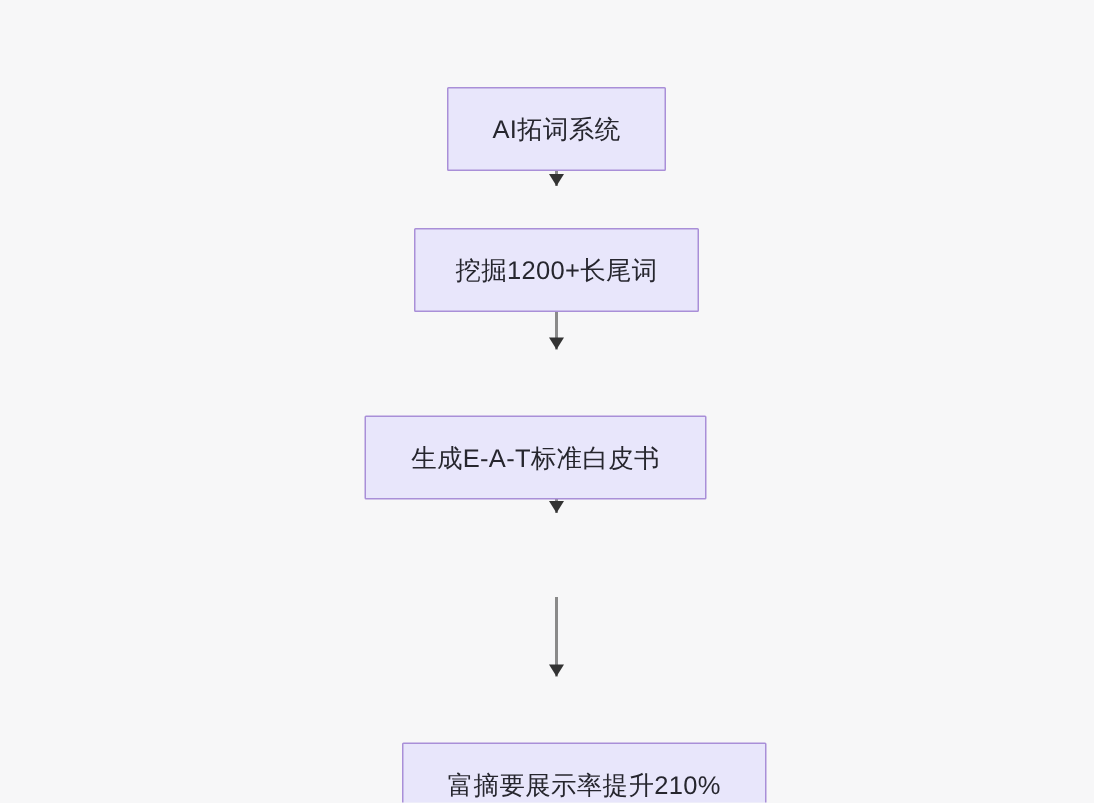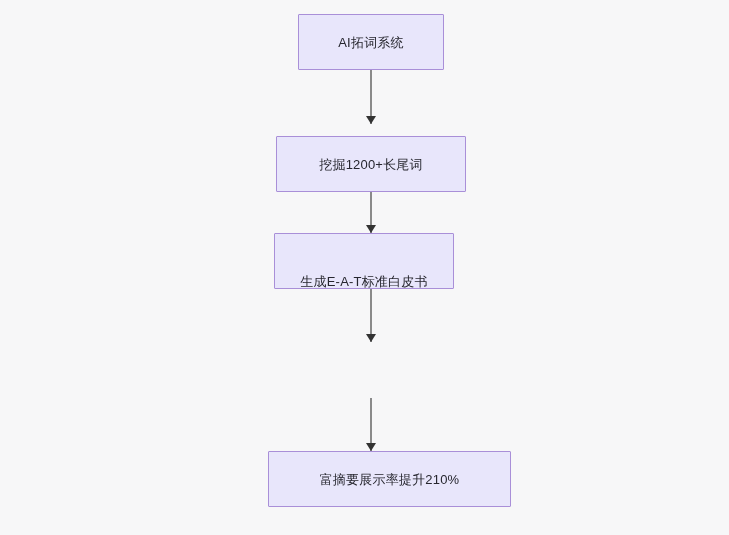--- a/index.html
+++ b/index.html
@@ -21,24 +21,25 @@
   .node {
     position: absolute;
     box-sizing: border-box;
     background: #e8e6fb;
     border: 1.6px solid #a98fd8;
     border-radius: 1px;
     display: flex;
     align-items: center;
     justify-content: center;
     color: #26262e;
-    font-size: 13px;
+    font-size: 17px;
     line-height: 1;
     letter-spacing: 0.2px;
     white-space: nowrap;
+    margin-top: 44px;
   }
   .node-label {
     display: block;
     padding: 0 6px;
   }
   .edge {
     position: absolute;
     pointer-events: none;
   }
   .edge-line {
@@ -80,25 +81,25 @@
 
   <div class="edge" style="left:370px; top:398px; width:2px; height:53px;">
     <div class="edge-line" style="height:53px;"></div>
     <div class="edge-head" style="top:44.5px;"></div>
   </div>
 
   <div class="node" style="left:298px; top:14px; width:146px; height:56px;">
     <span class="node-label">AI拓词系统</span>
   </div>
 
-  <div class="node" style="left:276px; top:136px; width:190px; height:56px;">
+  <div class="node" style="left:276px; top:108px; width:190px; height:56px;">
     <span class="node-label">挖掘1200+长尾词</span>
   </div>
 
-  <div class="node" style="left:274px; top:233px; width:180px; height:56px;align-items:flex-end;">
+  <div class="node" style="left:243px; top:233px; width:228px; height:56px;">
     <span class="node-label">生成E-A-T标准白皮书</span>
   </div>
 
 
   <div class="node" style="left:268px; top:451px; width:243px; height:56px;">
     <span class="node-label">富摘要展示率提升210%</span>
   </div>
 
 </div>
 

